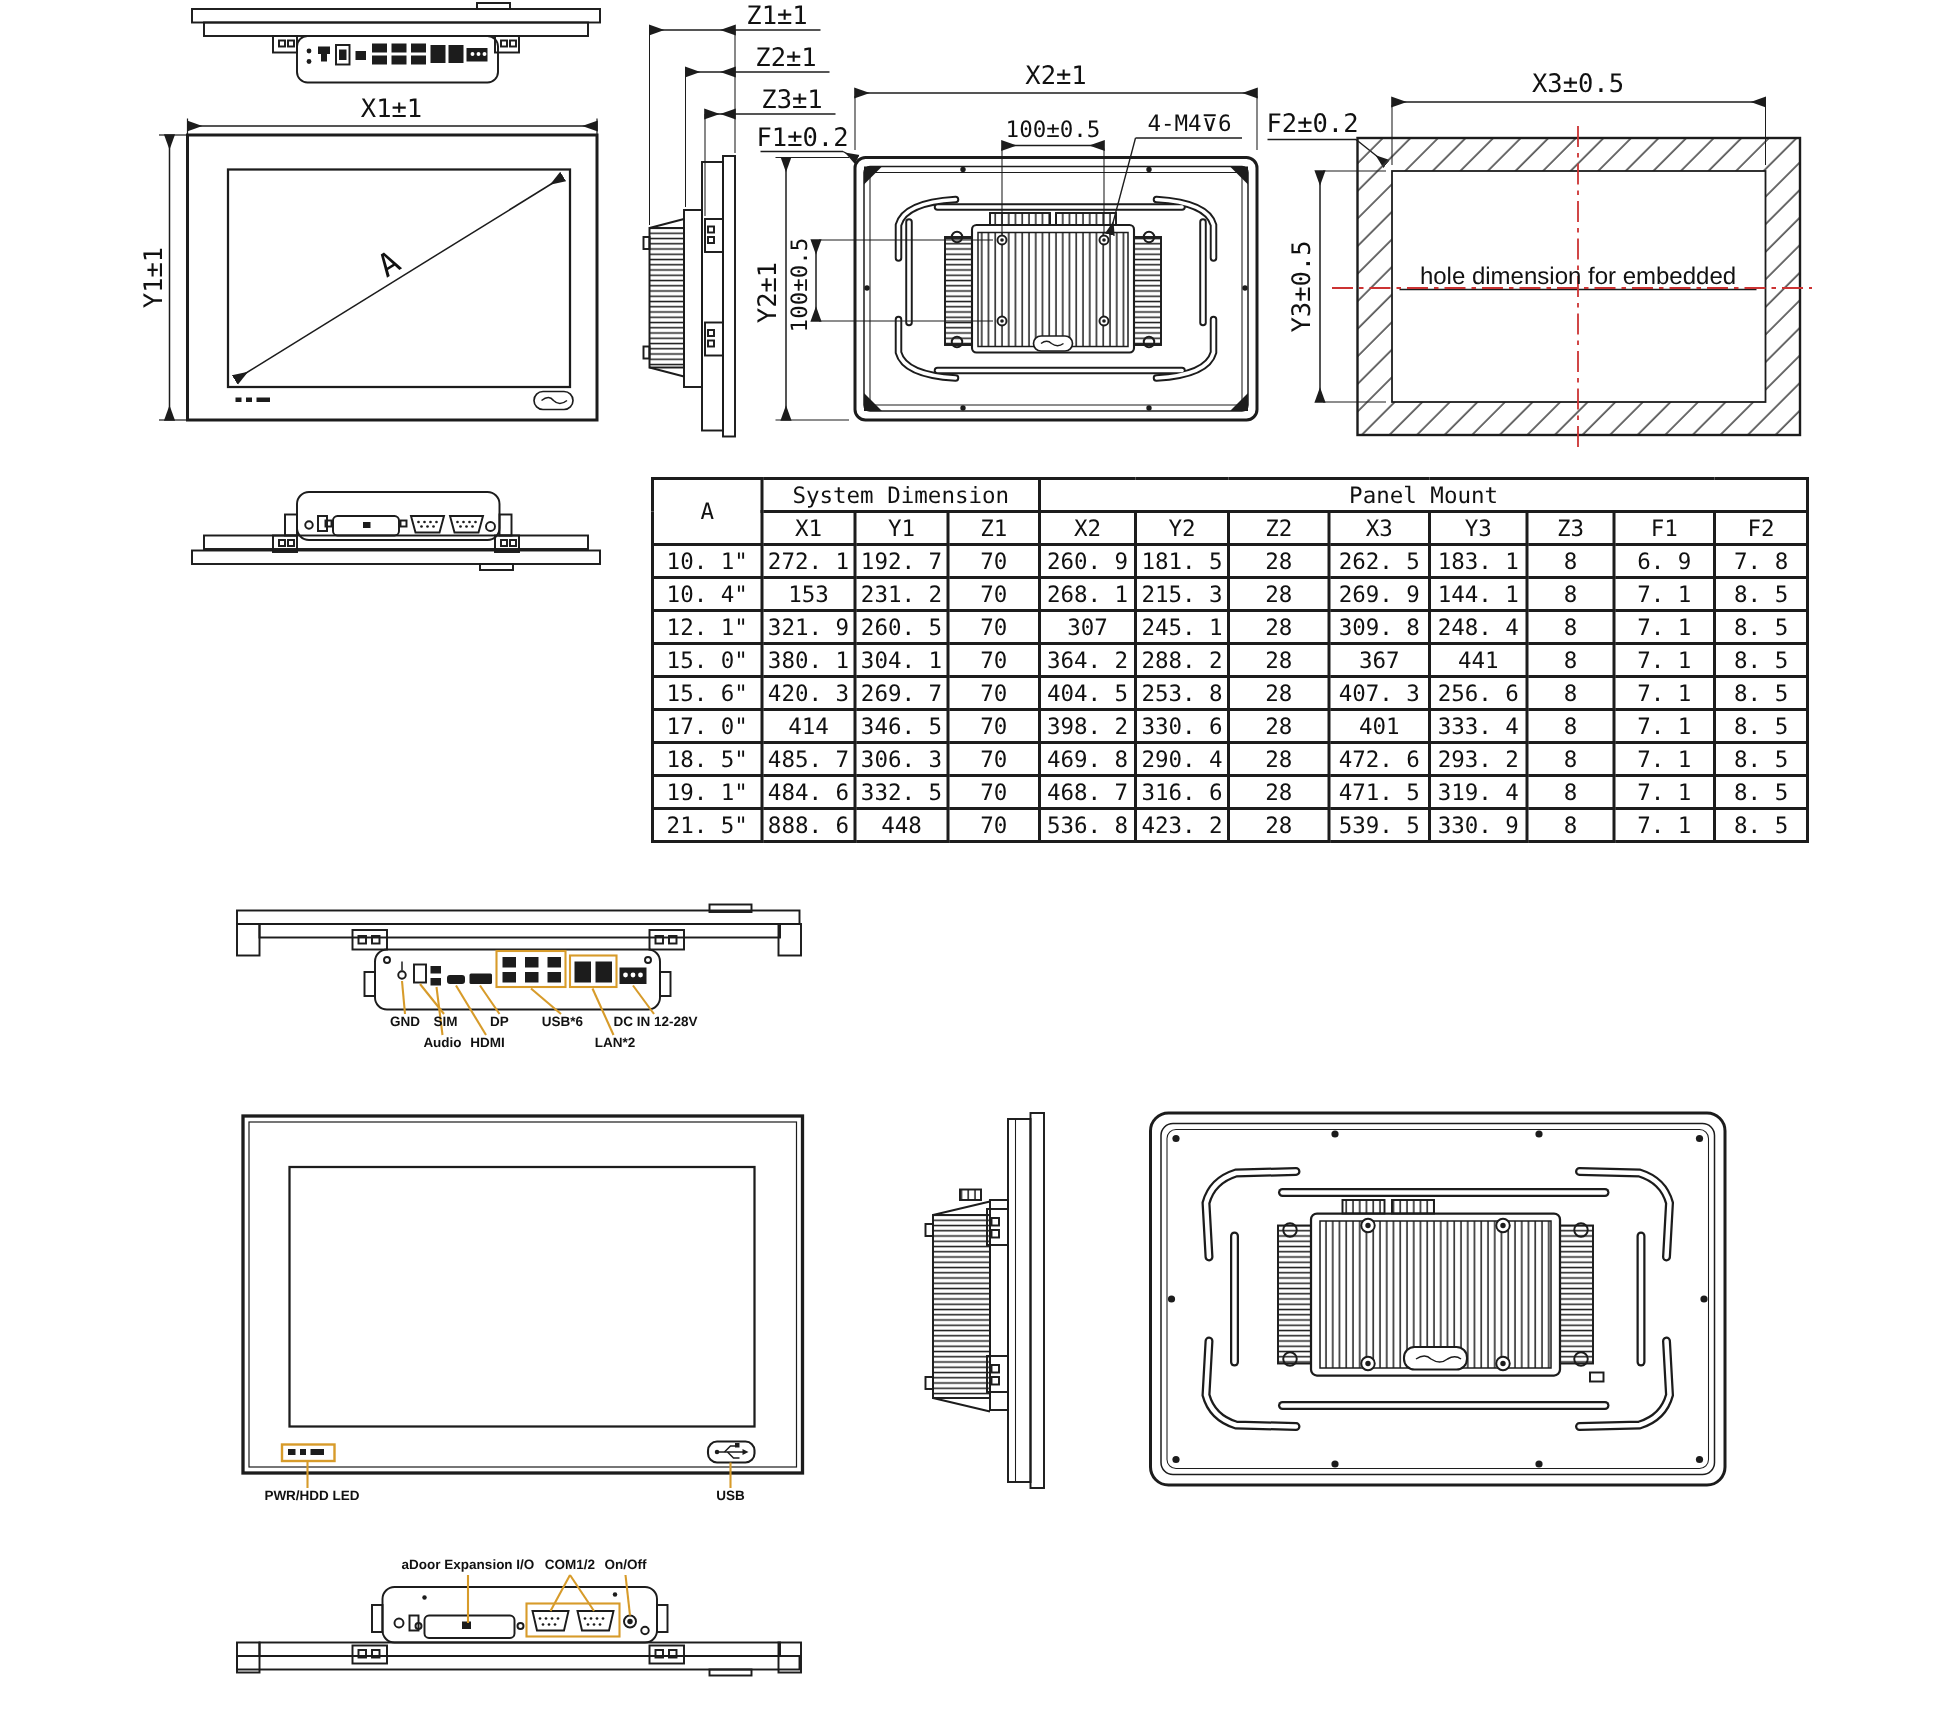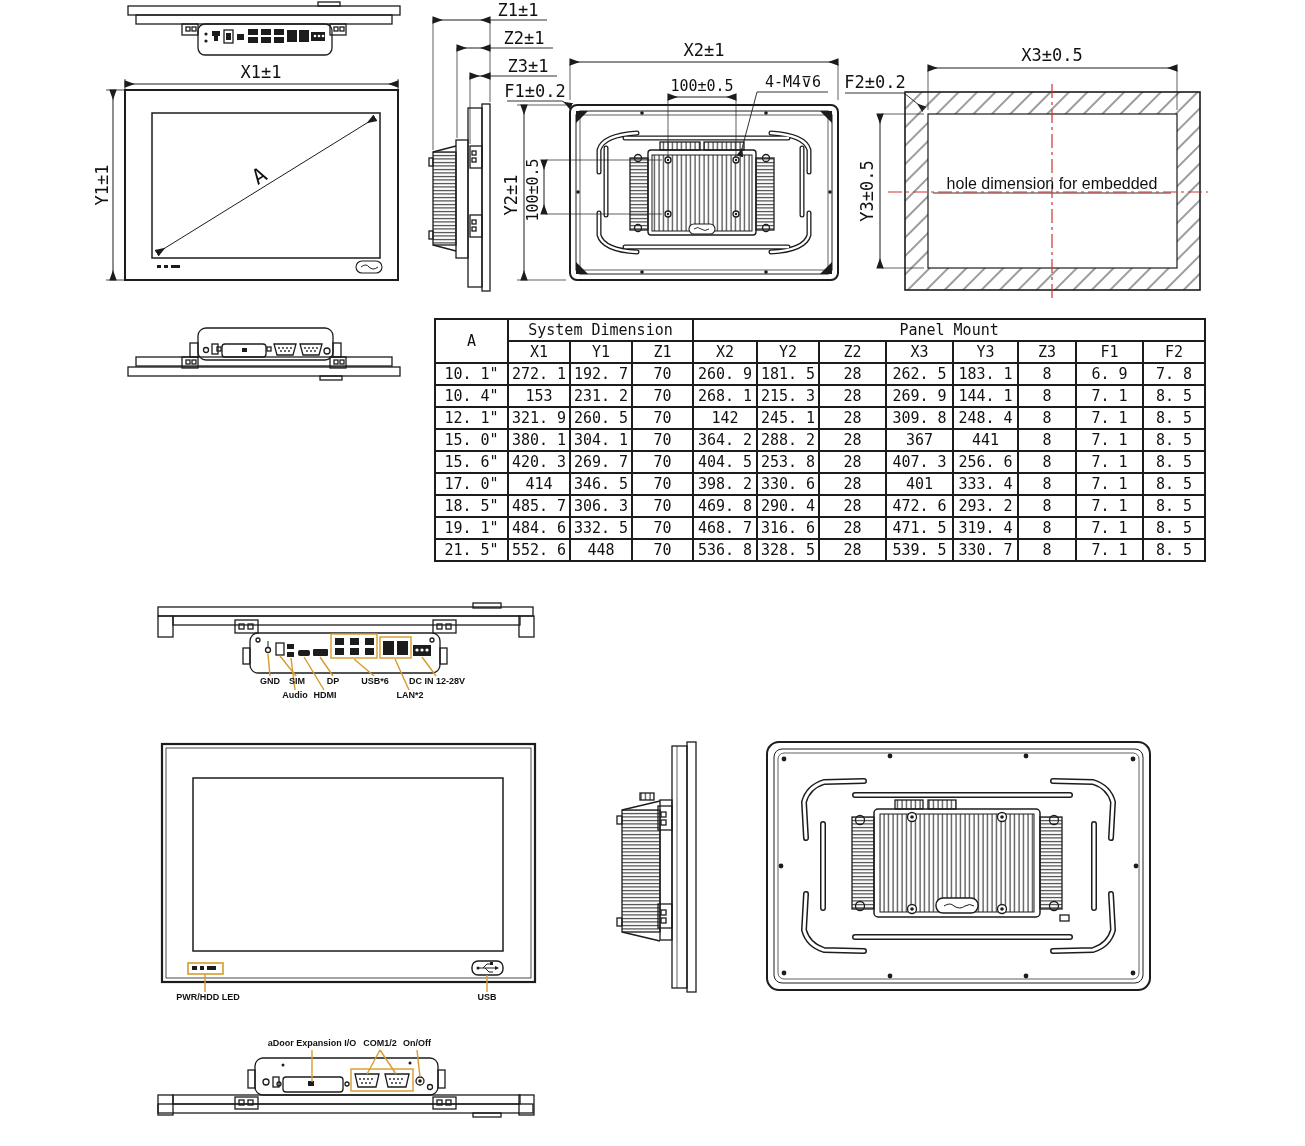--- a/index.html
+++ b/index.html
@@ -579,21 +579,21 @@
           <td>144. 1</td>
           <td>8</td>
           <td>7. 1</td>
           <td>8. 5</td>
         </tr>
         <tr>
           <td>12. 1"</td>
           <td>321. 9</td>
           <td>260. 5</td>
           <td>70</td>
-          <td>142</td>
+          <td>307</td>
           <td>245. 1</td>
           <td>28</td>
           <td>309. 8</td>
           <td>248. 4</td>
           <td>8</td>
           <td>7. 1</td>
           <td>8. 5</td>
         </tr>
         <tr>
           <td>15. 0"</td>
@@ -660,28 +660,28 @@
           <td>316. 6</td>
           <td>28</td>
           <td>471. 5</td>
           <td>319. 4</td>
           <td>8</td>
           <td>7. 1</td>
           <td>8. 5</td>
         </tr>
         <tr>
           <td>21. 5"</td>
-          <td>552. 6</td>
+          <td>888. 6</td>
           <td>448</td>
           <td>70</td>
           <td>536. 8</td>
-          <td>328. 5</td>
+          <td>423. 2</td>
           <td>28</td>
           <td>539. 5</td>
-          <td>330. 7</td>
+          <td>330. 9</td>
           <td>8</td>
           <td>7. 1</td>
           <td>8. 5</td>
         </tr>
       </tbody>
 </table>
 
 </div>
 
 </body></html>

